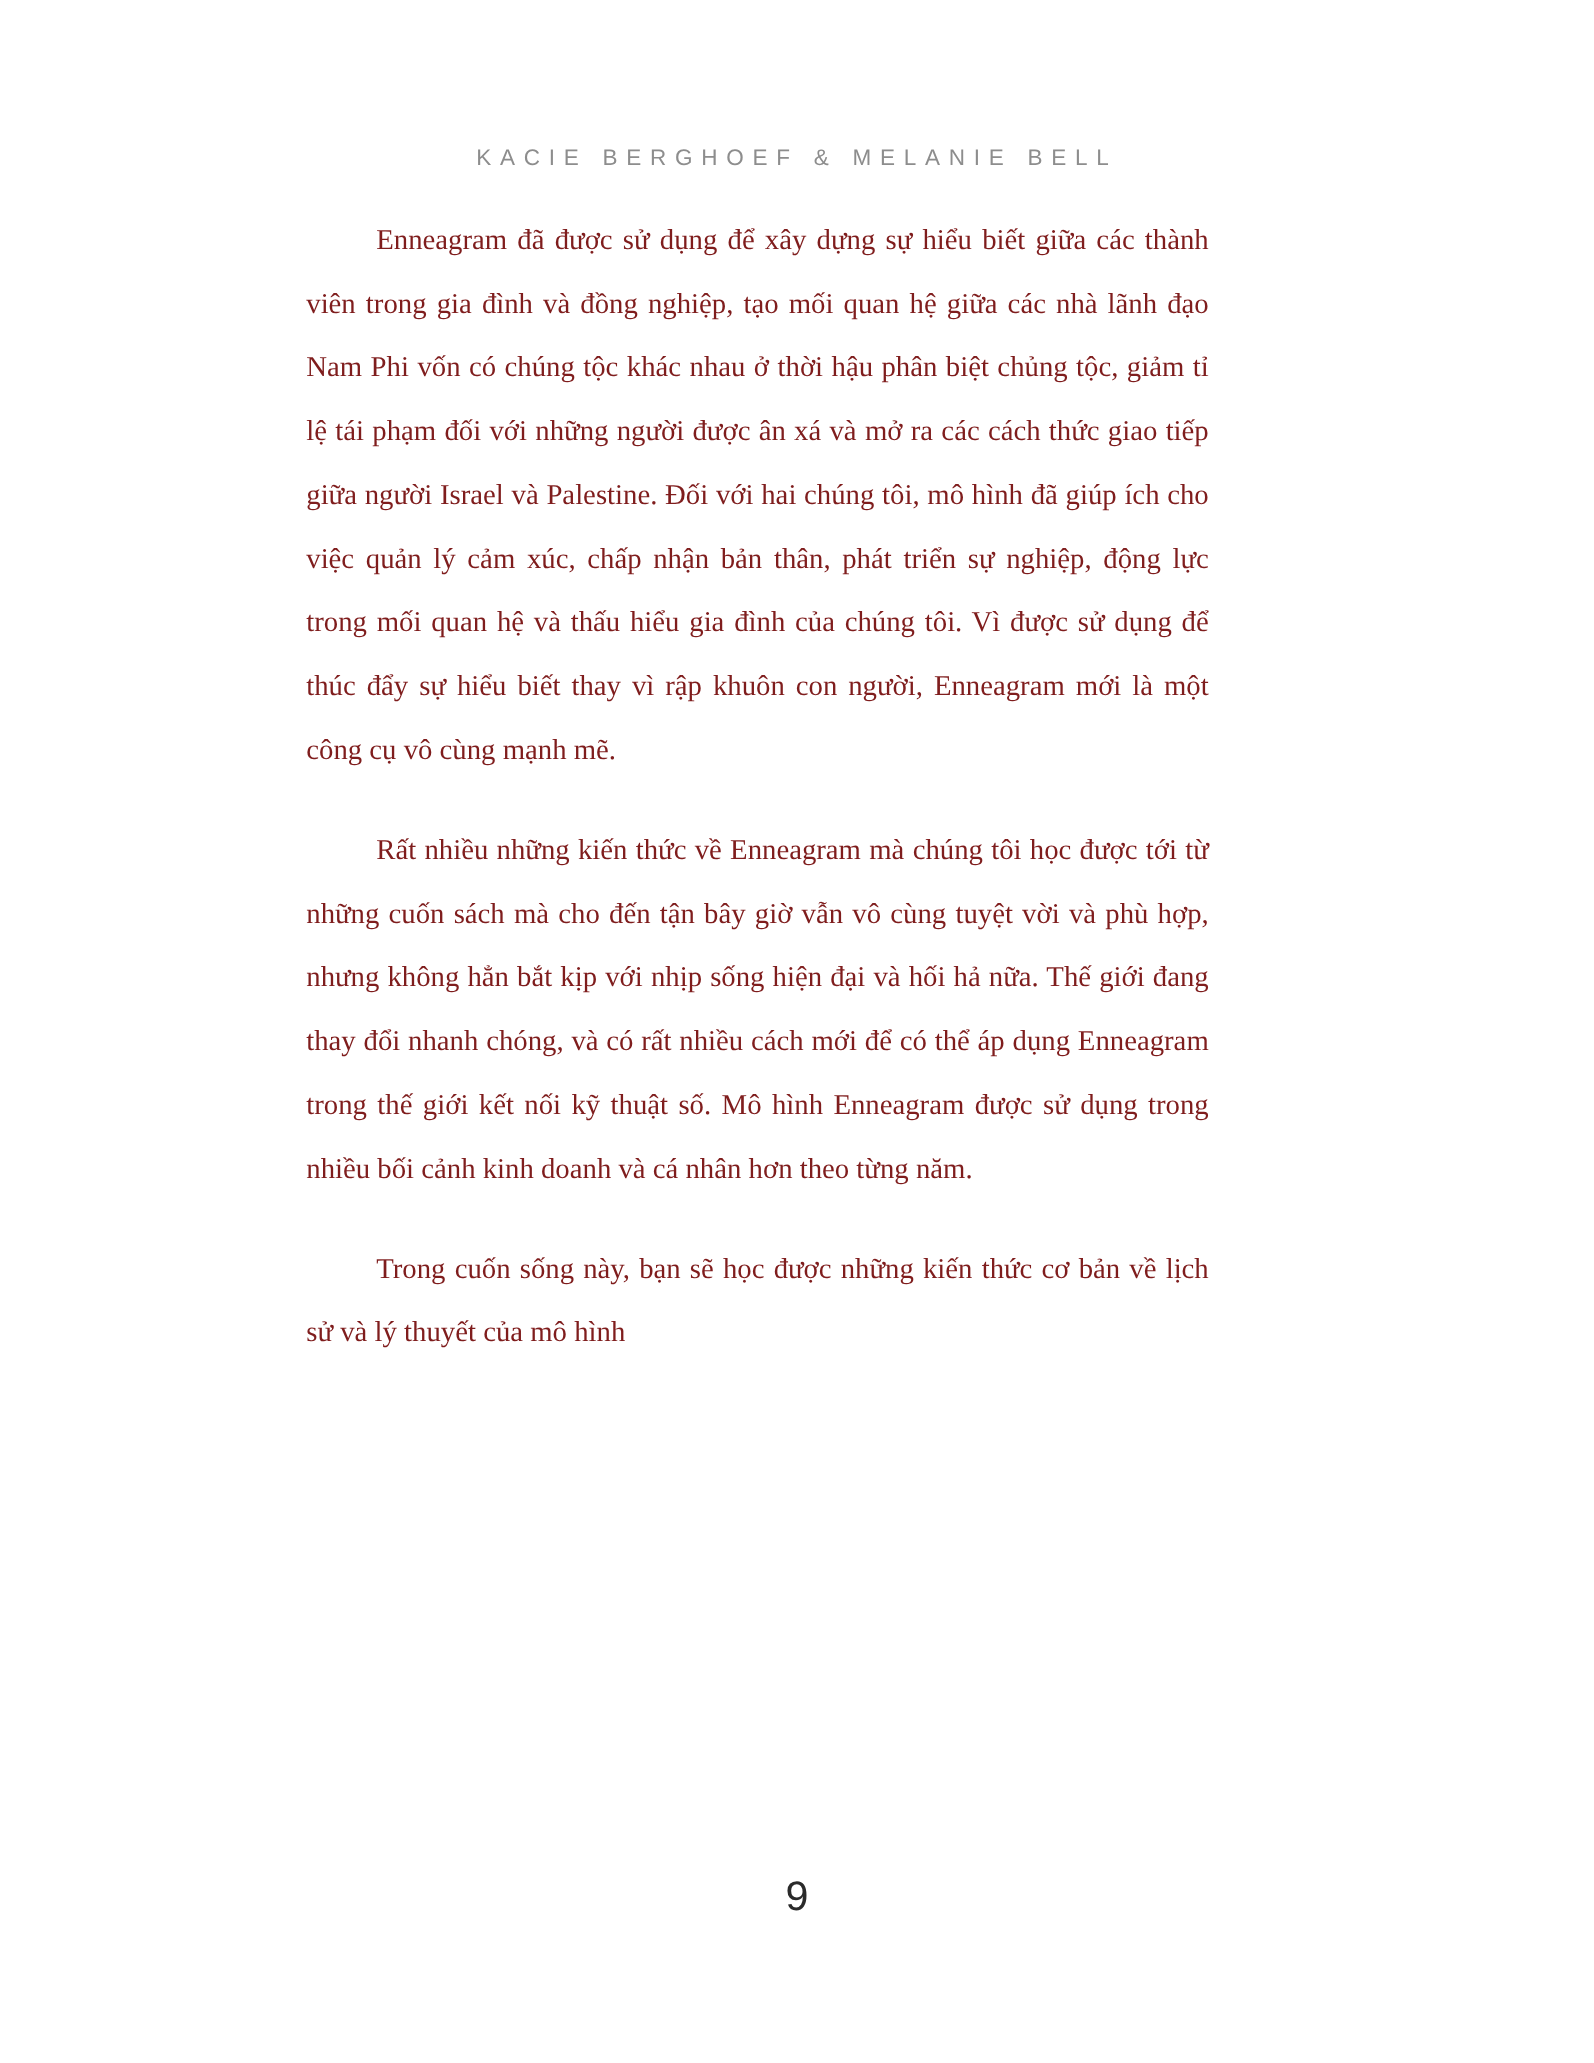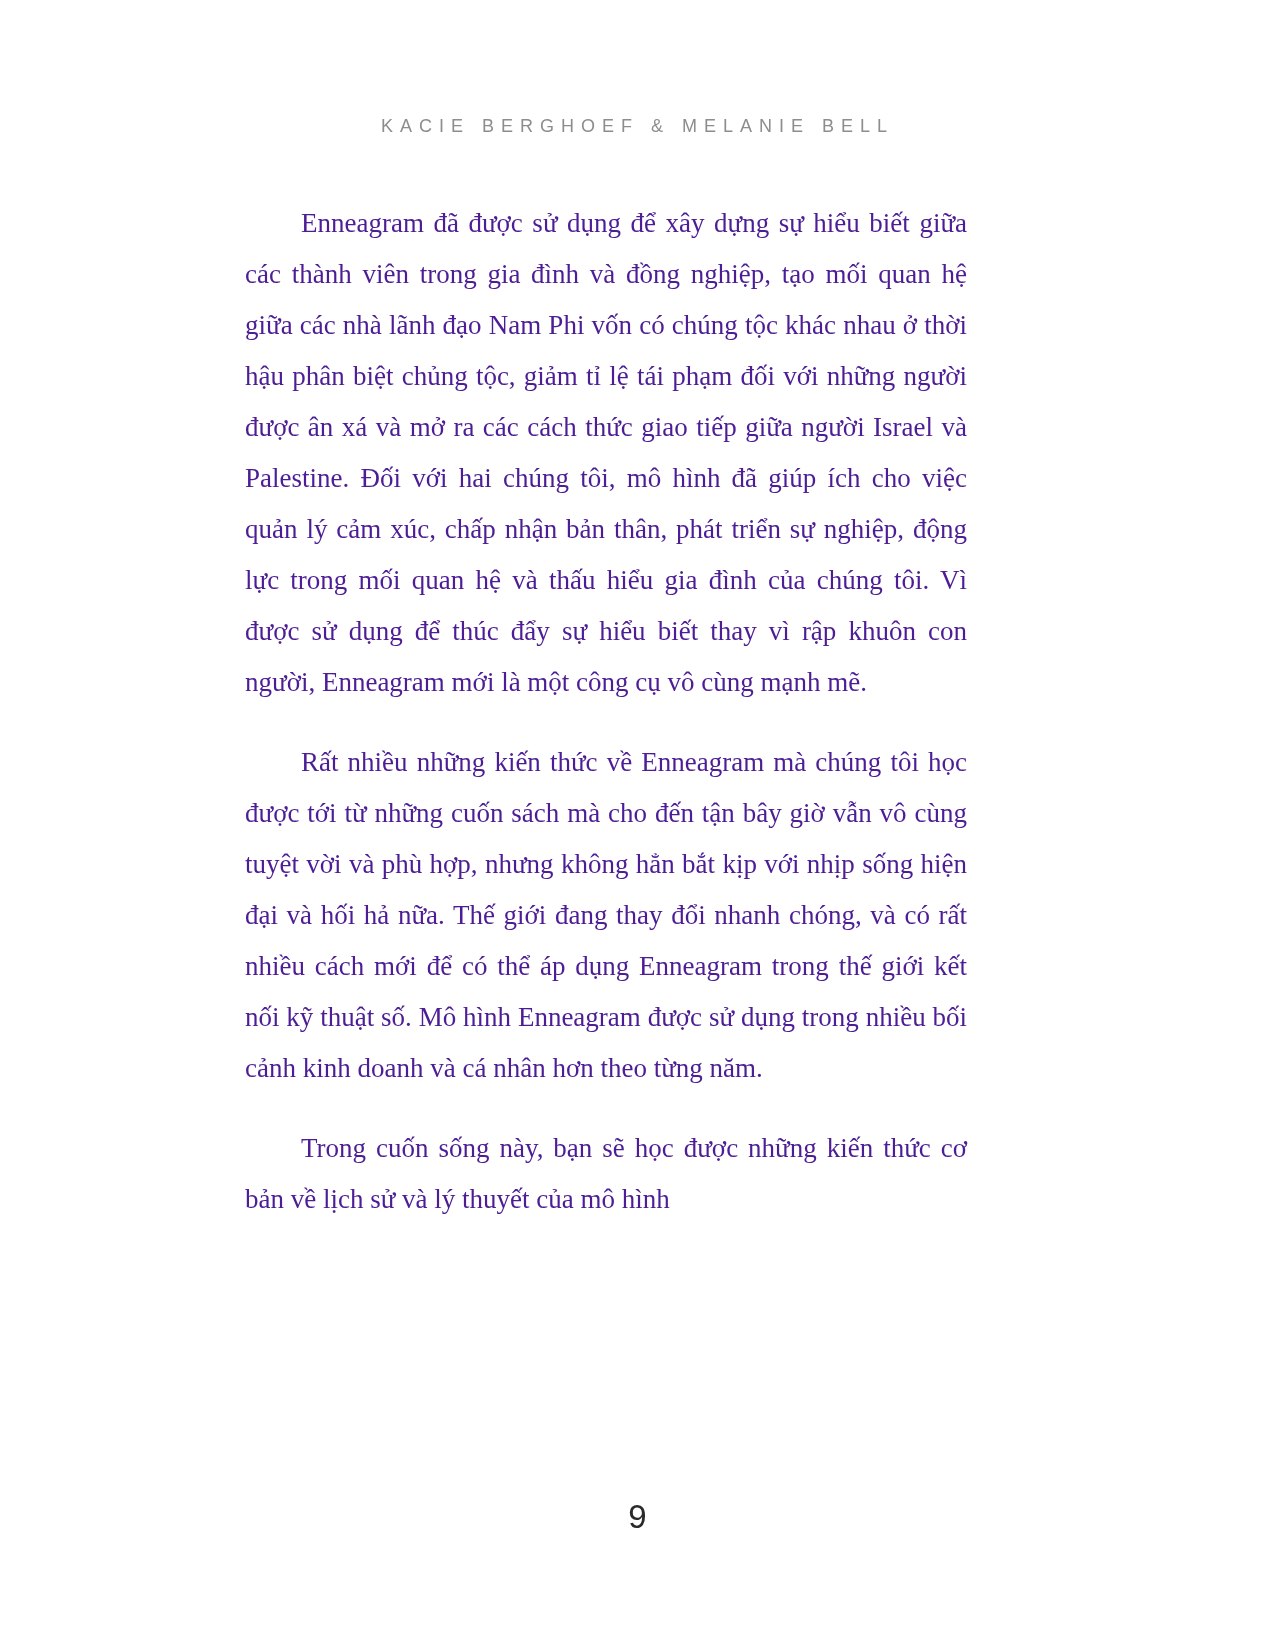--- a/index.html
+++ b/index.html
@@ -25,26 +25,26 @@
     font-size: 18px;
     font-weight: 500;
     letter-spacing: 7px;
     color: #8d8d8d;
     white-space: nowrap;
     margin-top: 12px;
   }
   .body-text {
     position: absolute;
     left: 245px;
-    top: 198px;
+    top: 166px;
     width: 722px;
     text-align: justify;
-    font-size: 27px;
+    font-size: 23px;
     line-height: 51px;
-    color: #4c1d95;
+    color: #7f1d1d;
   }
   .body-text p {
     margin: 0 0 29px 0;
     text-indent: 56px;
   }
   .page-number {
     position: absolute;
     top: 1498px;
     left: 0;
     width: 100%;

